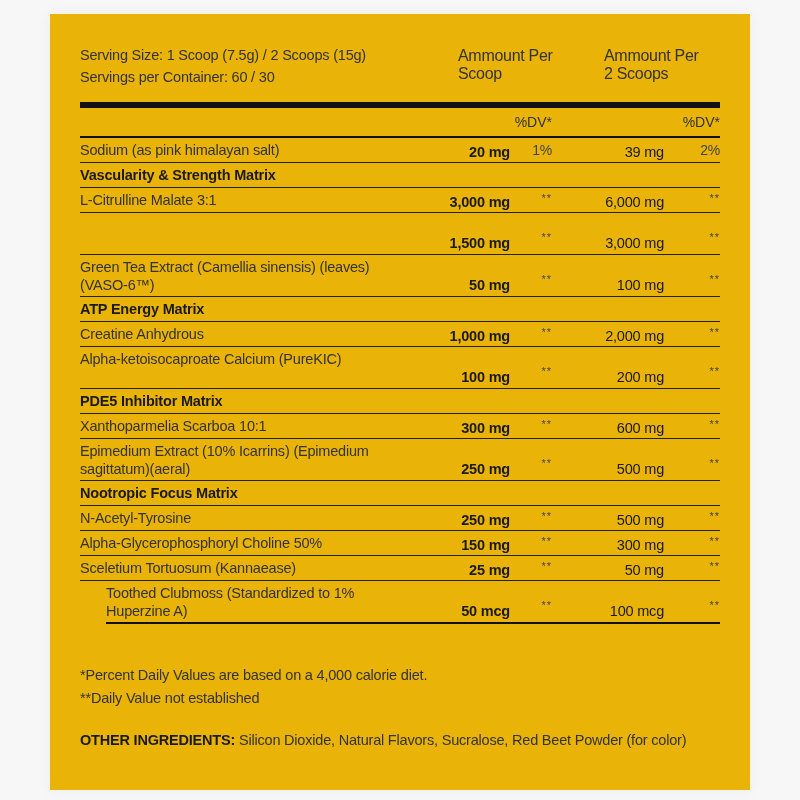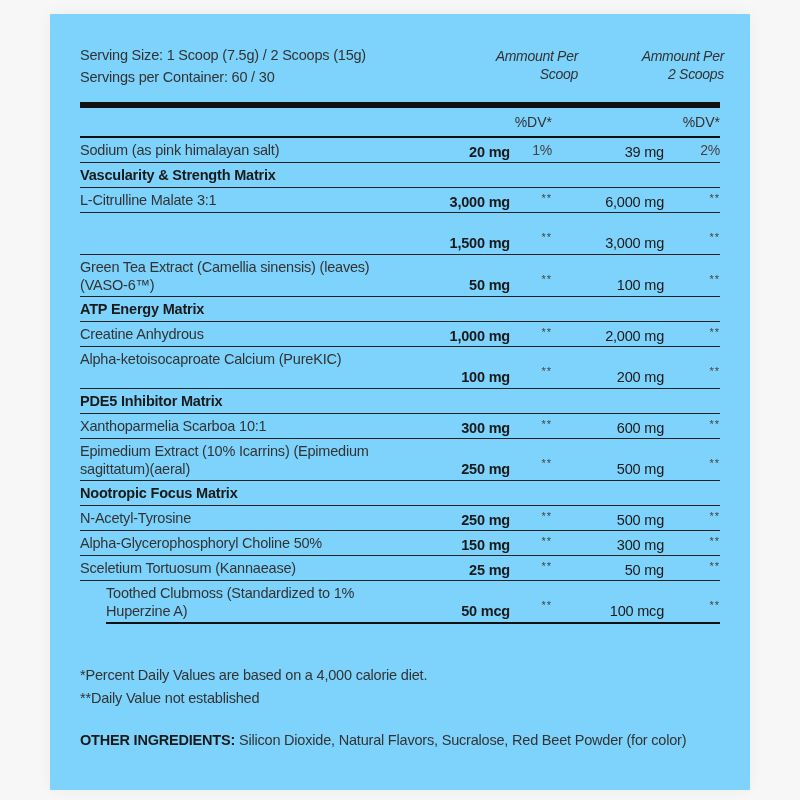--- a/index.html
+++ b/index.html
@@ -4,26 +4,26 @@
 <style>
   html, body { margin:0; padding:0; }
   body {
     width:800px; height:800px; overflow:hidden;
     background:#f7f7f7;
     font-family:"Liberation Sans", sans-serif;
     color:#2b2b2b;
   }
   .card {
     position:absolute; left:50px; top:14px; width:700px; height:776px;
-    background:#7dd3fc;
+    background:#eab308;
     box-shadow:0 0 14px rgba(0,0,0,0.05);
   }
   .panel { position:absolute; left:30px; top:0; width:640px; }
   .serving { position:absolute; left:0; top:30px; font-size:14.5px; line-height:22px; color:#333; letter-spacing:-0.2px; }
-  .amt-head { position:absolute; top:33px; font-style:italic; font-size:14px; line-height:18px; text-align:right; color:#333; letter-spacing:-0.3px; }
+  .amt-head { position:absolute; top:33px; font-size:16px; line-height:18px; text-align:left; color:#333; letter-spacing:-0.3px; }
   .amt-1 { left:378px; width:120px; }
   .amt-2 { left:524px; width:120px; }
   .thick-bar { position:absolute; left:0; top:88px; width:640px; height:6px; background:#111; }
   .dv-row { position:absolute; left:0; top:94px; width:640px; height:28px; border-bottom:2px solid #111; }
   .dv-label { position:absolute; top:6px; font-size:14px; color:#333;text-align:right; }
   .dv-1 { right:168px; }
   .dv-2 { right:0; }
   .rows { position:absolute; left:0; top:124px; width:640px; }
   .row { position:relative; border-bottom:1.5px solid #222; font-size:14.5px; color:#333; letter-spacing:-0.2px; }
   .row.single { height:24px; }

